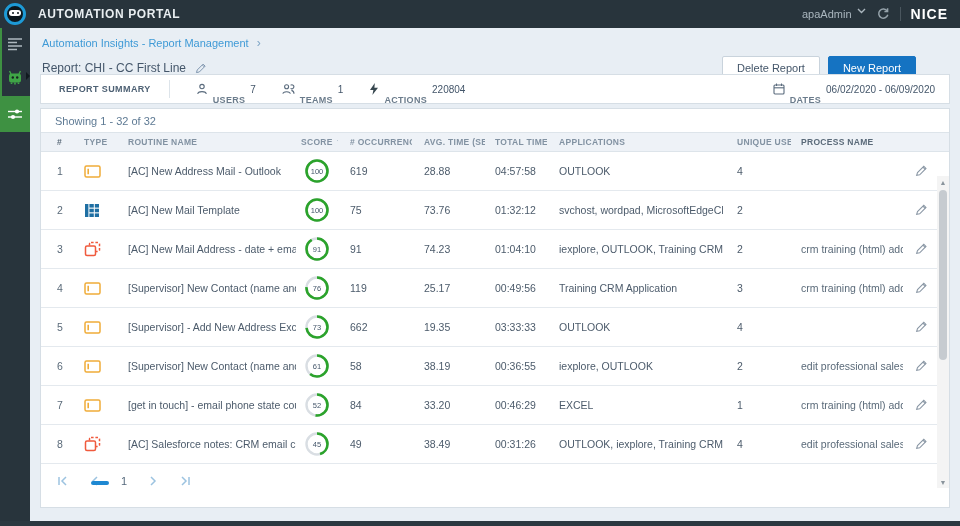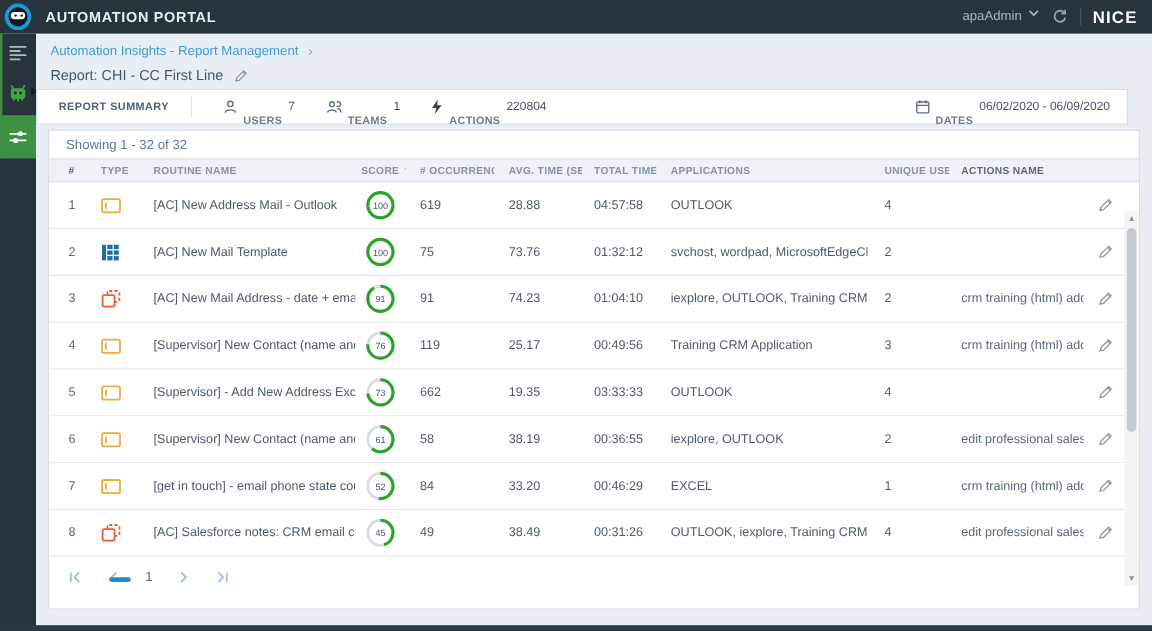--- a/index.html
+++ b/index.html
@@ -38,21 +38,21 @@
   .report-row { padding:6px 10px 0 12px; display:flex; align-items:center; }
   .report-title { color:#44566a; font-size:12px; }
   .report-edit { margin-left:8px; cursor:pointer; display:flex; }
   .report-actions { margin-left:auto; display:flex; gap:8px; }
   .btn { height:24px; font-size:11px; border-radius:2px; padding:0 14px; cursor:pointer;
     display:flex; align-items:center; font-family:"Liberation Sans", sans-serif; }
   .btn-secondary { background:#ffffff; border:1px solid #c9d3dc; color:#44566a; }
   .btn-primary { background:#1573c2; border:1px solid #1573c2; color:#ffffff; }
 
   
-  .summary-card { position:absolute; left:0; top:46px; width:910px; height:30px;
+  .summary-card { position:absolute; left:10px; top:46px; width:910px; height:30px;
     background:#ffffff; border:1px solid #d6dee5; display:flex; align-items:center; }
   .sum-title { font-size:9px; font-weight:bold; color:#4e6174; letter-spacing:.4px; padding:0 18px; }
   .sum-div { width:1px; height:18px; background:#dde4ea; }
   .sum-item { display:flex; align-items:center; gap:5px; margin-left:26px; }
   .sum-label { font-size:9px; font-weight:bold; color:#6b7c8c; letter-spacing:.3px;margin-top:22px; }
   .sum-value { font-size:10px; color:#44566a; }
   .sum-dates { margin-left:auto; display:flex; align-items:center; gap:5px; padding-right:14px; }
 
   
   .main-card { position:absolute; left:10px; top:80px; width:910px; height:400px;
@@ -180,20 +180,24 @@
   </div>
 
   <div class="report-row">
     <span class="report-title">Report: CHI - CC First Line</span>
     <span class="report-edit">
       <svg width="13" height="13" viewBox="0 0 16 16">
         <path d="M3 13 L4 9.8 L11.2 2.6 L13.7 5.1 L6.5 12.3 L3 13 Z" fill="none" stroke="#7b93ad" stroke-width="1.2"></path>
         <line x1="10.2" y1="3.6" x2="12.7" y2="6.1" stroke="#7b93ad" stroke-width="1.2"></line>
       </svg>
     </span>
+    <div class="report-actions">
+      <button class="btn btn-secondary">Delete Report</button>
+      <button class="btn btn-primary">New Report</button>
+    </div>
   </div>
 
   <div class="summary-card">
     <span class="sum-title">REPORT SUMMARY</span>
     <div class="sum-div"></div>
     <div class="sum-item">
       <svg width="12" height="12" viewBox="0 0 12 12">
         <circle cx="6" cy="3.6" r="2.2" fill="none" stroke="#5a6b7d" stroke-width="1.1"></circle>
         <path d="M1.8 11 C1.8 7.8 10.2 7.8 10.2 11" fill="none" stroke="#5a6b7d" stroke-width="1.1"></path>
       </svg>
@@ -238,21 +242,21 @@
       <div class="th col-name">ROUTINE NAME</div>
       <div class="th col-score" style="padding-left:5px; justify-content:flex-start;">
         <span>SCORE</span>
         <span class="sort-caret"></span>
       </div>
       <div class="th col-occ"># OCCURRENCES</div>
       <div class="th col-avg">AVG. TIME (SEC)</div>
       <div class="th col-total">TOTAL TIME</div>
       <div class="th col-apps">APPLICATIONS</div>
       <div class="th col-uu">UNIQUE USERS</div>
-      <div class="th col-proc">ACTIONS NAME</div>
+      <div class="th col-proc">PROCESS NAME</div>
       <div class="th col-edit"></div>
     </div>
 
     <div class="tbody" id="tbody">
   <div class="trow">
     <div class="cell col-num">1</div>
     <div class="cell col-type">
       <svg width="17" height="15" viewBox="0 0 17 15">
         <rect x="1" y="2" width="15" height="11" rx="1.5" fill="none" stroke="#f0ac38" stroke-width="1.5"></rect>
         <line x1="4.2" y1="4.8" x2="4.2" y2="10.2" stroke="#f0ac38" stroke-width="1.6"></line>

